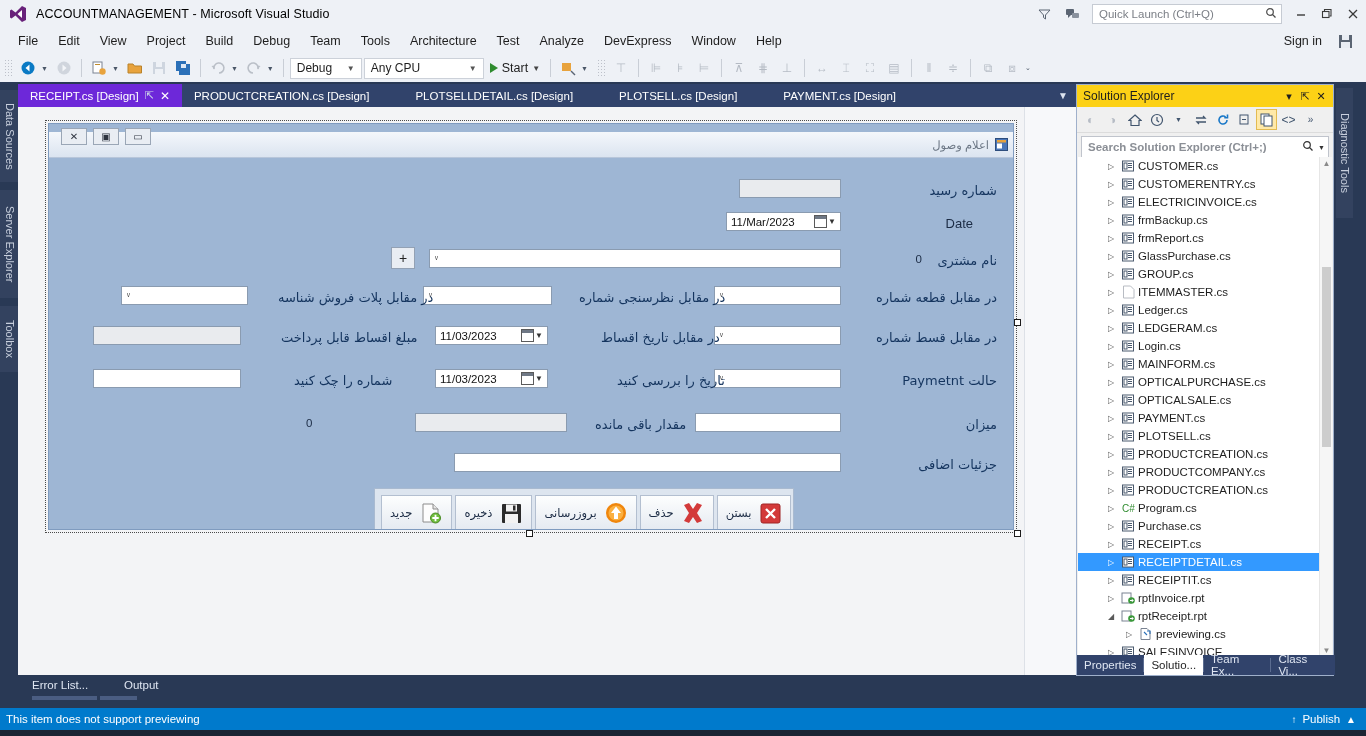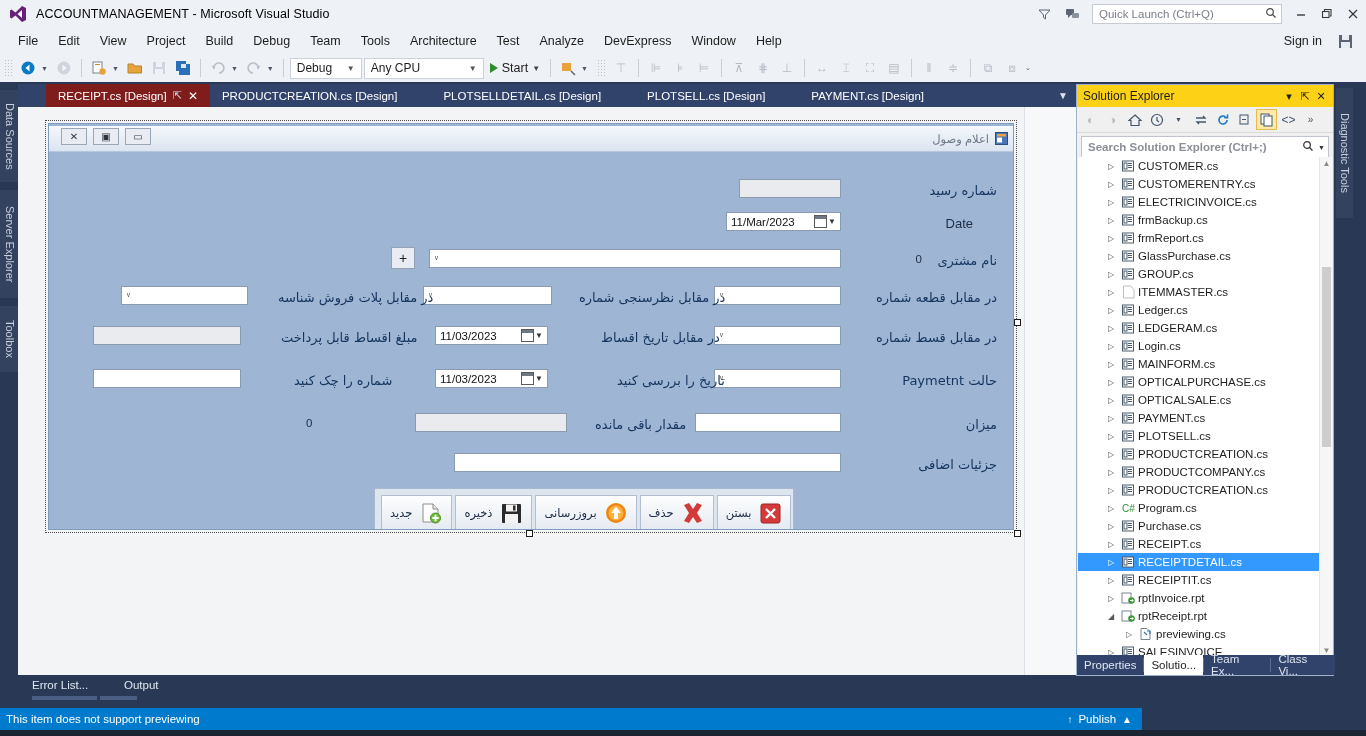--- a/index.html
+++ b/index.html
@@ -81,21 +81,21 @@
   
   .tabstrip {
     position: absolute; left: 18px; top: 84px; width: 1058px; height: 23px;
     background: #31436b;
     display: flex; align-items: stretch;
   }
   .dtab {
     display: flex; align-items: center; gap: 6px; padding: 0 12px;
     font-size: 11.5px; color: #ffffff;
   }
-  .dtab.active { background: #7f1d1d; color: #fff; margin-left: 28px; }
+  .dtab.active { background: #6d28d9; color: #fff; }
   .dtab .pin { font-size: 11px; color: #cfd8e8; }
   .dtab .x { font-size: 12px; color: #fff; }
   .tabstrip-right { margin-left: auto; display: flex; align-items: center; padding-right: 8px; color: #dce3ef; font-size: 10px; }
 
   
   .designer {
     position: absolute; left: 18px; top: 107px; width: 1058px; height: 568px;
     background: #f3f4f6;
   }
 
@@ -106,21 +106,21 @@
   }
   .handle { position: absolute; width: 7px; height: 7px; background: #fff; border: 1px solid #1c1c1c; }
 
   .form {
     position: absolute; left: 3px; top: 3px; width: 966px; height: 407px;
     background: #9eb6d4;
     border: 1px solid #7f9bbf;
     overflow: hidden;
   }
   .form-title {
-    position: absolute; left: 0; top: 2px; width: 966px; height: 26px;
+    position: absolute; left: 0; top: 8px; width: 966px; height: 26px;
     background: linear-gradient(#f4f7fb, #dbe4f0);
     border-bottom: 1px solid #b8c6da;
     display: flex; align-items: center; justify-content: flex-end;
     padding-right: 6px; gap: 5px;
   }
   .form-title .ttxt { font-size: 11.5px; color: #6b7684; direction: rtl; }
   .form-ic { width: 15px; height: 15px; display: flex; align-items: center; justify-content: center; }
   .winctl-row { position: absolute; left: 12px; top: 4px; display: flex; gap: 6px; }
   .winctl {
     width: 26px; height: 17px; border: 1px solid #9aa6b6; background: #e9edf3;
@@ -234,21 +234,21 @@
     writing-mode: vertical-rl; text-orientation: mixed; text-align: center; padding: 5px 2px;
   }
 
   
   .botdock { position: absolute; left: 0; top: 676px; width: 1366px; height: 28px; background: #293955; }
   .bdtab { position: absolute; top: 3px; font-size: 11.5px; color: #dfe6f2; }
   .bdunder { position: absolute; top: 20px; height: 4px; background: #4a5d82; }
 
   
   .statusbar {
-    position: absolute; left: 0; top: 708px; width: 1142px; height: 22px;
+    position: absolute; left: 0; top: 708px; width: 1366px; height: 22px;
     background: #007acc; display: flex; align-items: center;
   }
   .st-text { font-size: 11.5px; color: #fff; padding-left: 6px; }
   .st-right { margin-left: auto; display: flex; align-items: center; gap: 6px; padding-right: 10px; }
   .st-pub { font-size: 11.5px; color: #fff; }
   .st-ar { font-size: 10px; color: #fff; }
   .taskbar { position: absolute; left: 0; top: 730px; width: 1366px; height: 6px; background: #1b2433; }
 </style>
 </head>
 <body>

